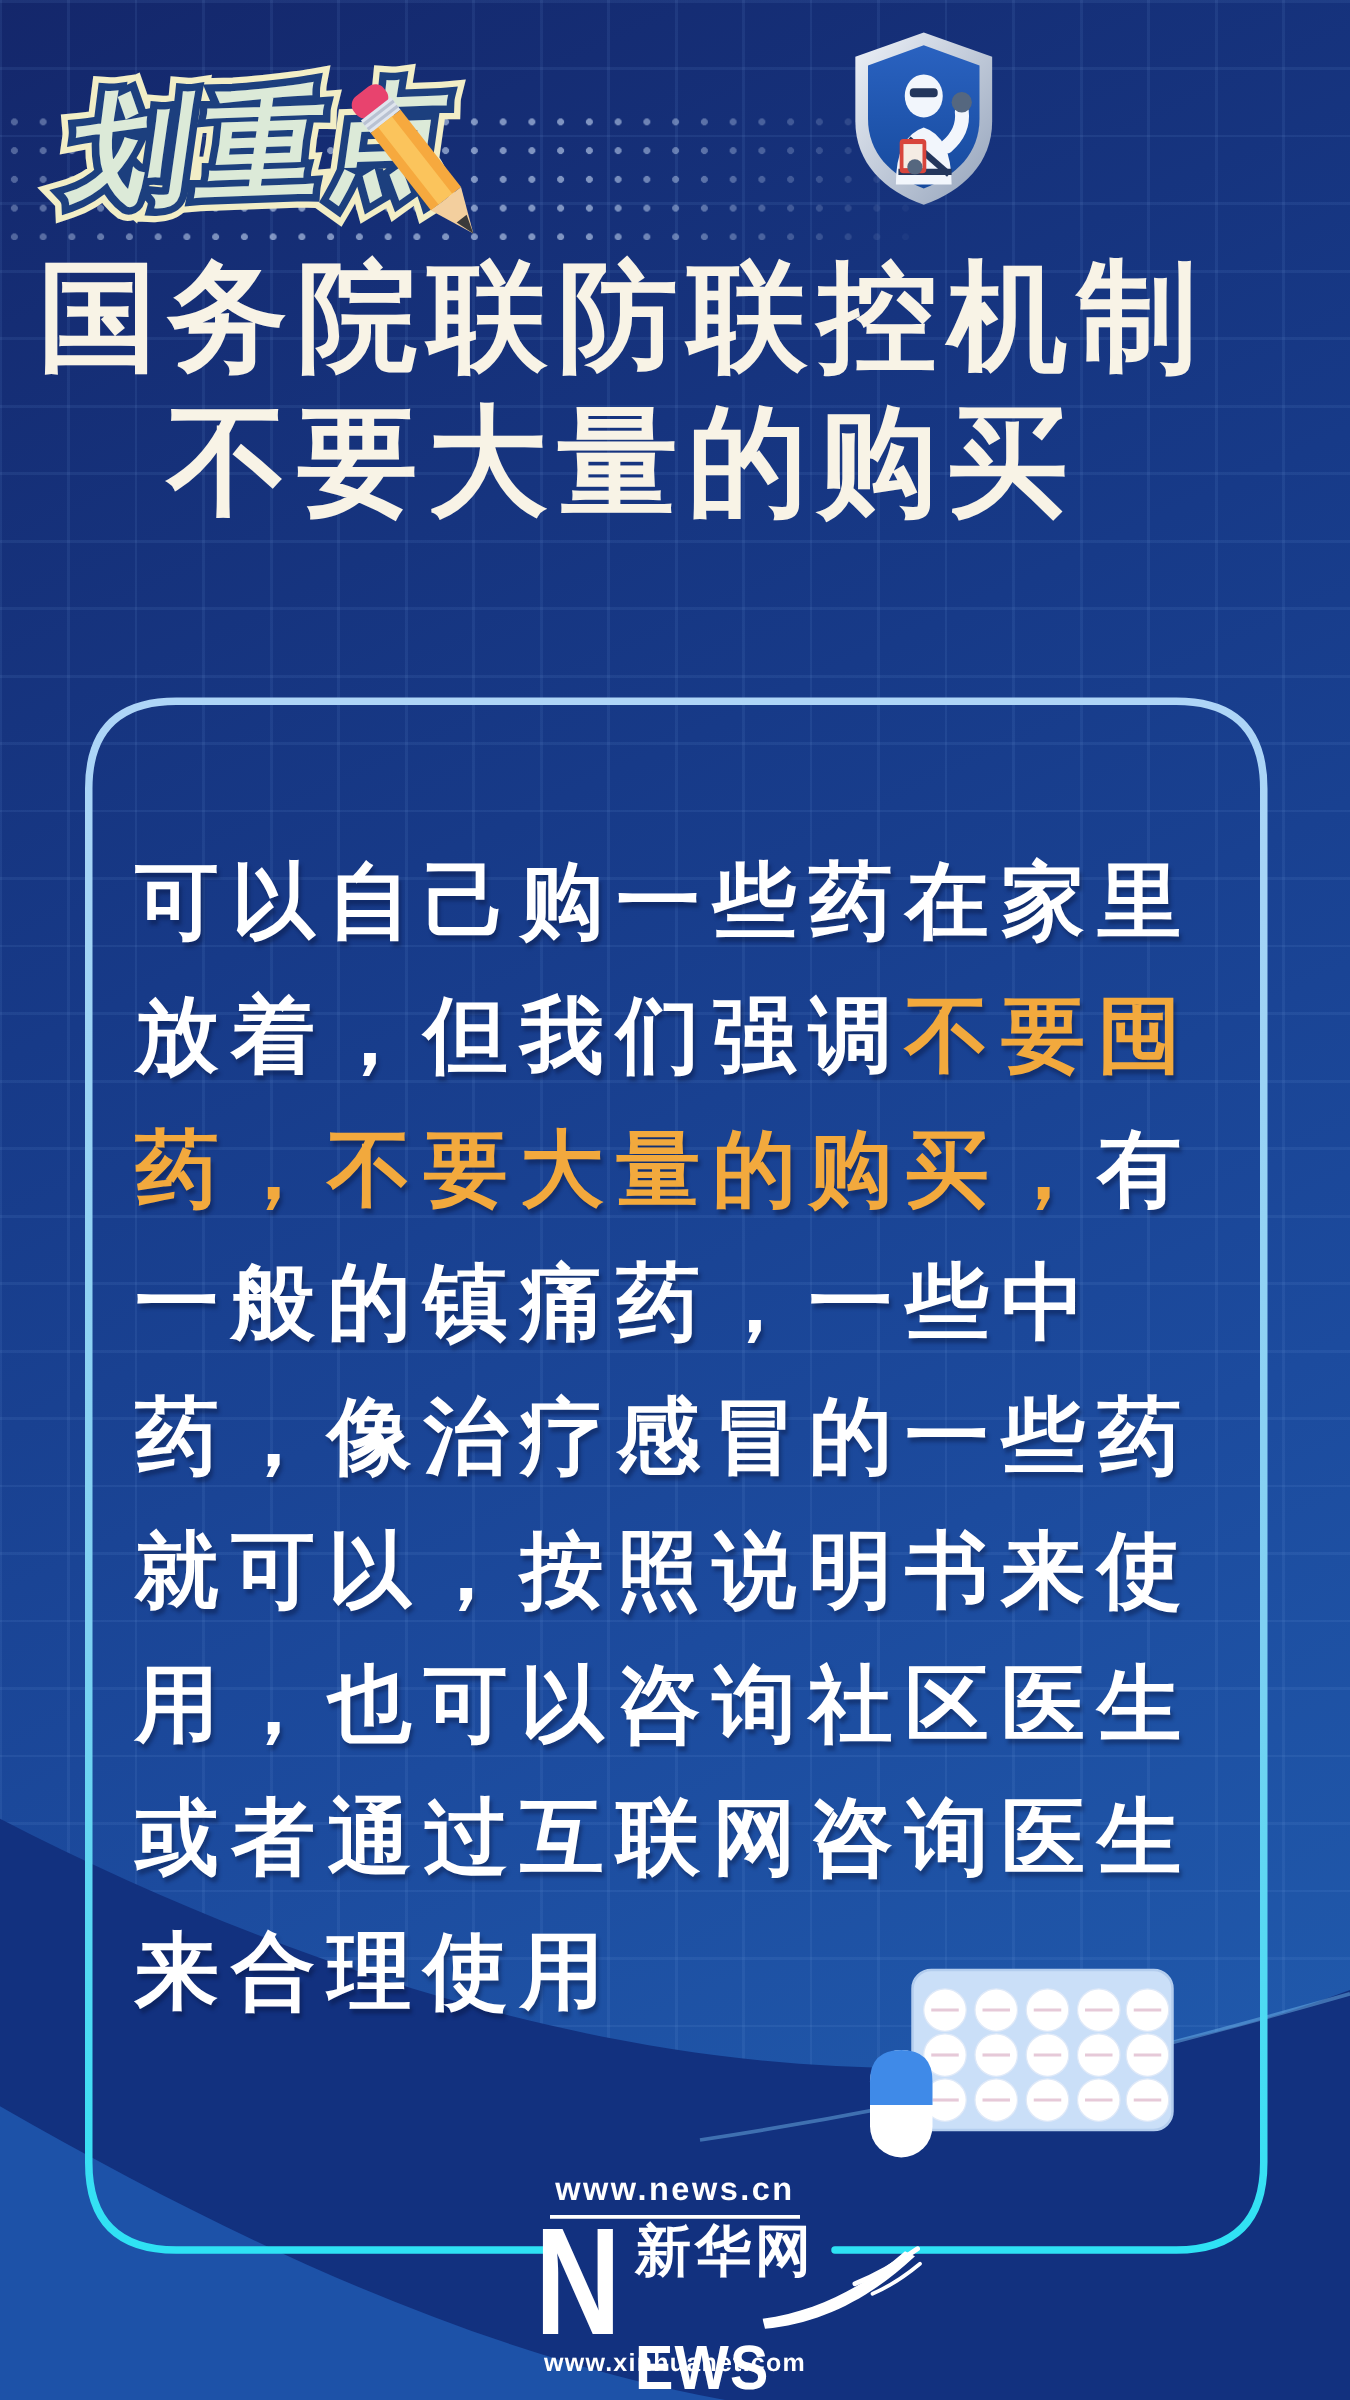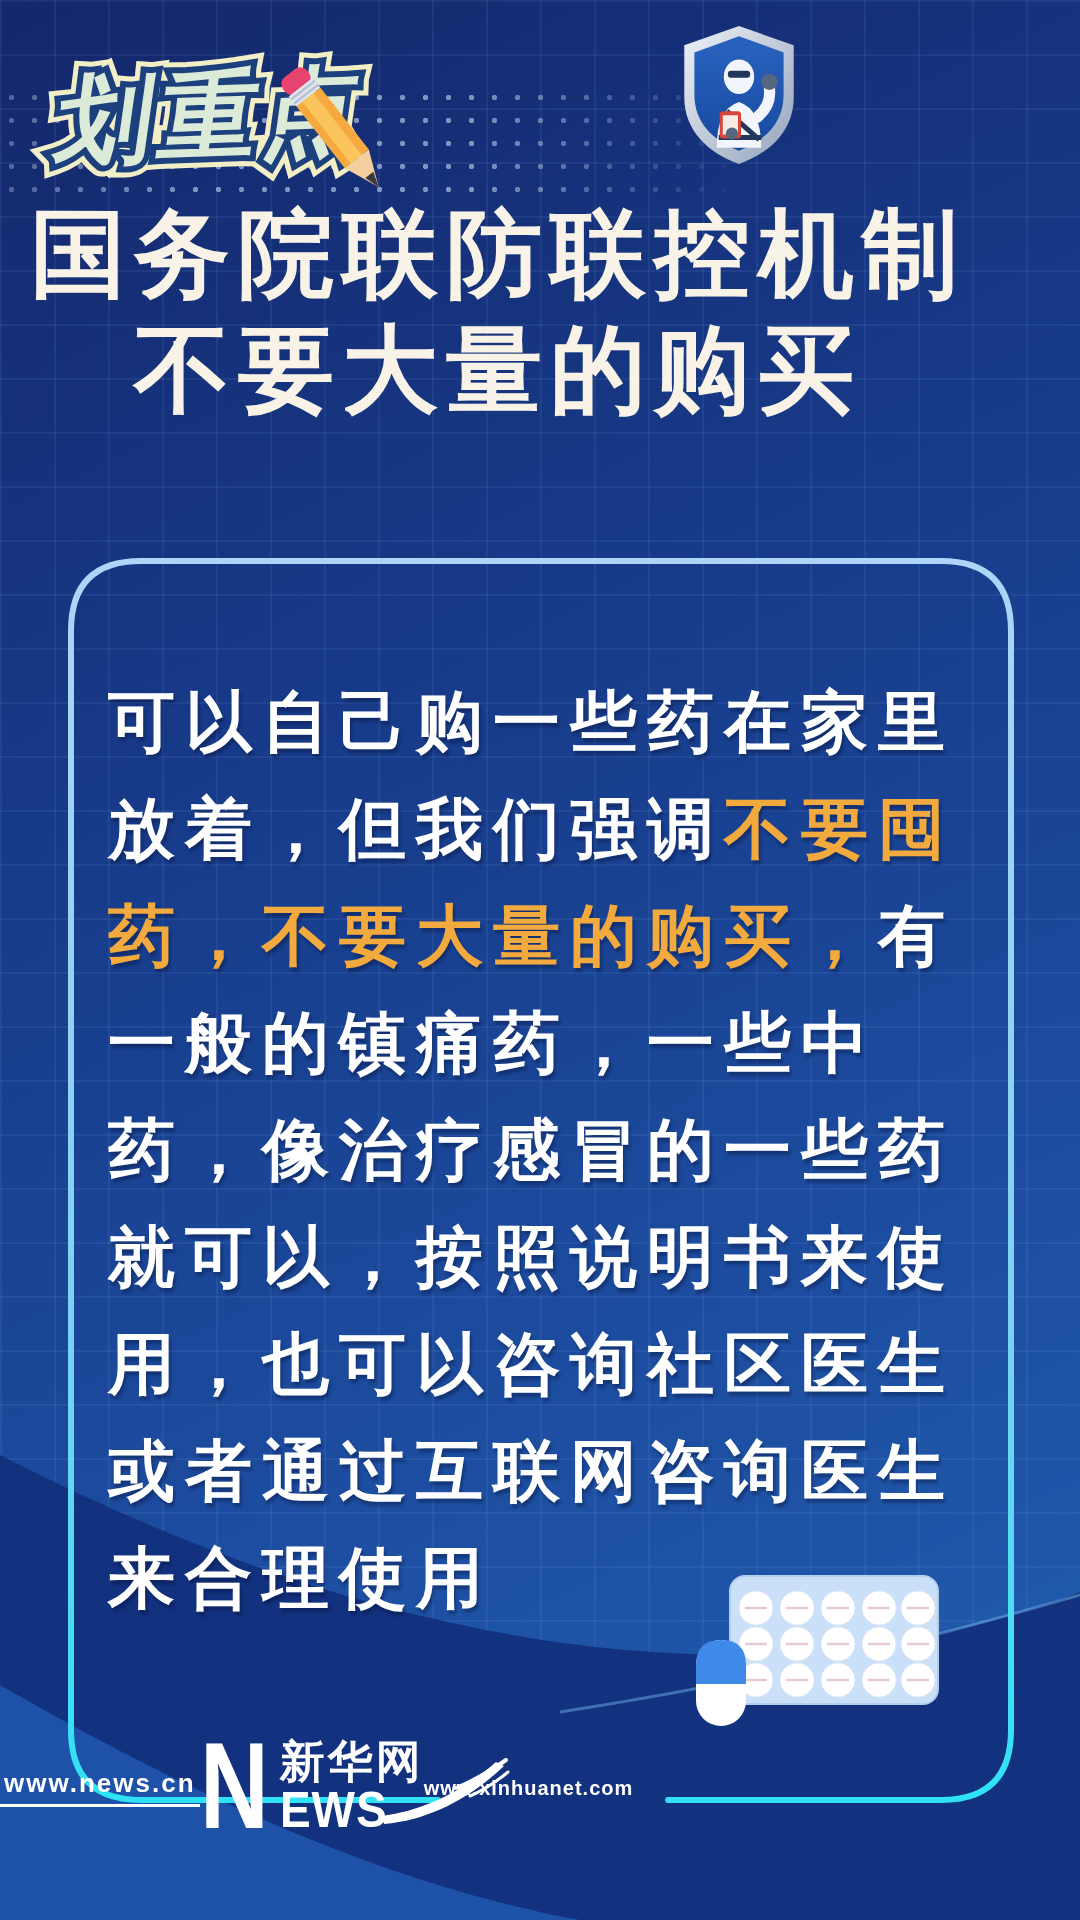--- a/index.html
+++ b/index.html
@@ -58,25 +58,25 @@
   .card-text{
     position:absolute;left:108px;top:668px;width:848px;
     font-size:67px;font-weight:800;line-height:107px;letter-spacing:10px;
     color:#ffffff;text-shadow:2px 4px 3px rgba(5,15,50,.35);
     word-break:break-all;line-break:normal;
   }
   .hl{color:#f2a93d;}
   
   .meds{position:absolute;left:688px;top:1568px;width:262px;height:172px;}
   
-  .footer{position:absolute;left:0;top:1736px;width:1080px;display:flex;flex-direction:row;align-items:center;color:#fff;}
+  .footer{position:absolute;left:0;top:1736px;width:1080px;display:flex;flex-direction:column;align-items:center;color:#fff;}
   .url-top{font-size:26px;font-weight:700;letter-spacing:2px;border-bottom:3px solid #fff;padding:0 4px 5px;}
   .logo-row{position:relative;display:flex;align-items:flex-start;margin-top:2px;height:100px;}
   .logo-n{font-size:122px;font-weight:800;line-height:96px;transform:scaleX(.78);transform-origin:left;}
-  .logo-col{display:flex;flex-direction:column;margin-left:-8px;}
+  .logo-col{display:flex;flex-direction:column;margin-left:-8px;gap:45px;}
   .logo-cn{font-size:45px;font-weight:800;letter-spacing:3px;line-height:48px;}
   .logo-ews{font-size:50px;font-weight:800;letter-spacing:1px;line-height:48px;transform:scaleX(.92);transform-origin:left;}
   .swoosh{position:absolute;right:-88px;bottom:6px;width:130px;height:74px;}
   .url-bottom{font-size:20px;font-weight:700;letter-spacing:1px;margin-top:3px;}
 </style>
 </head>
 <body>
 
 <div class="poster">
   <div class="grid"></div>

